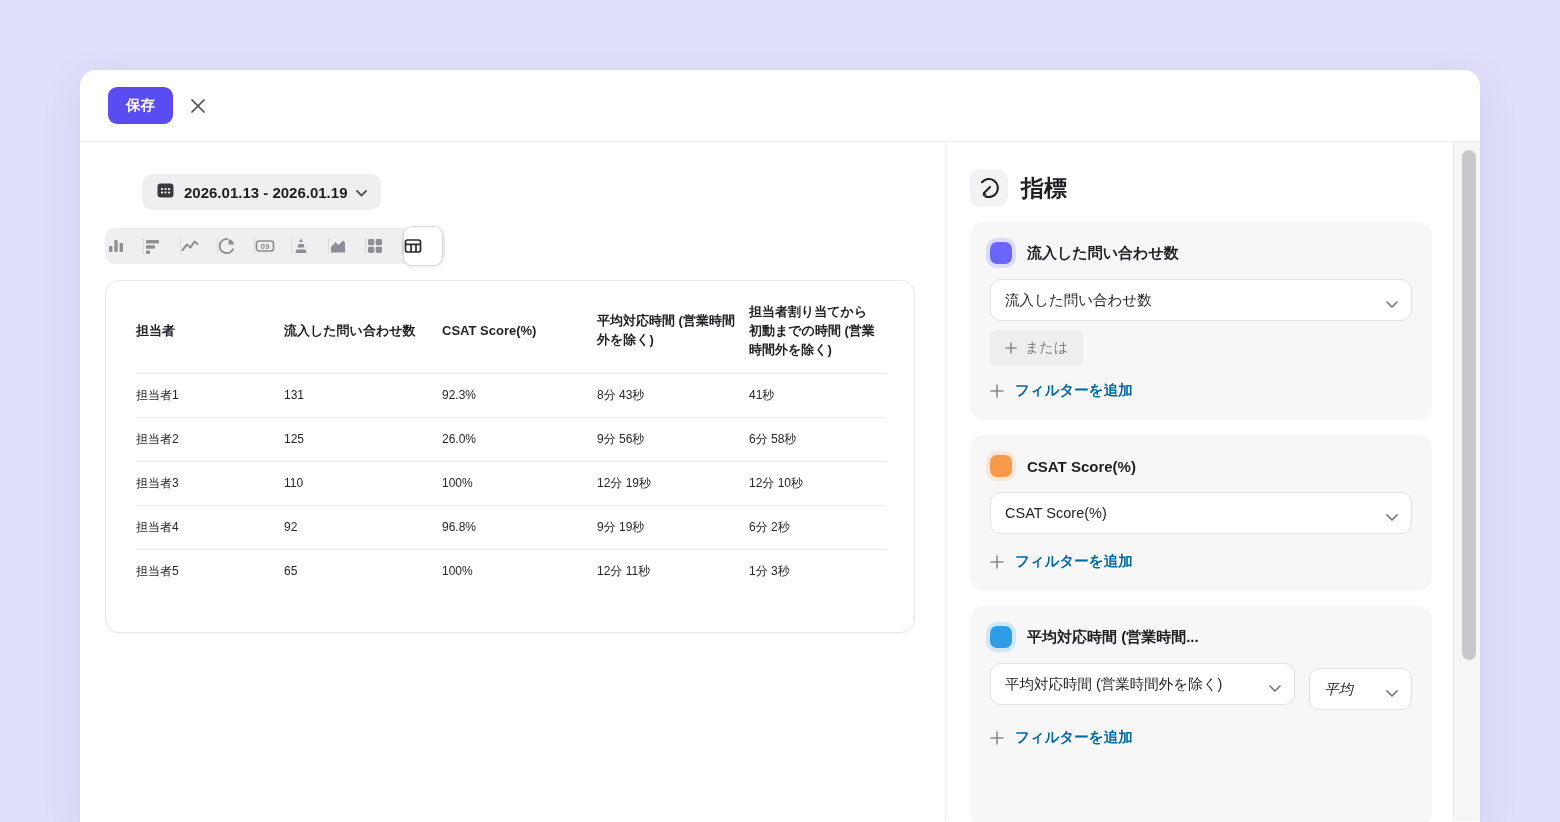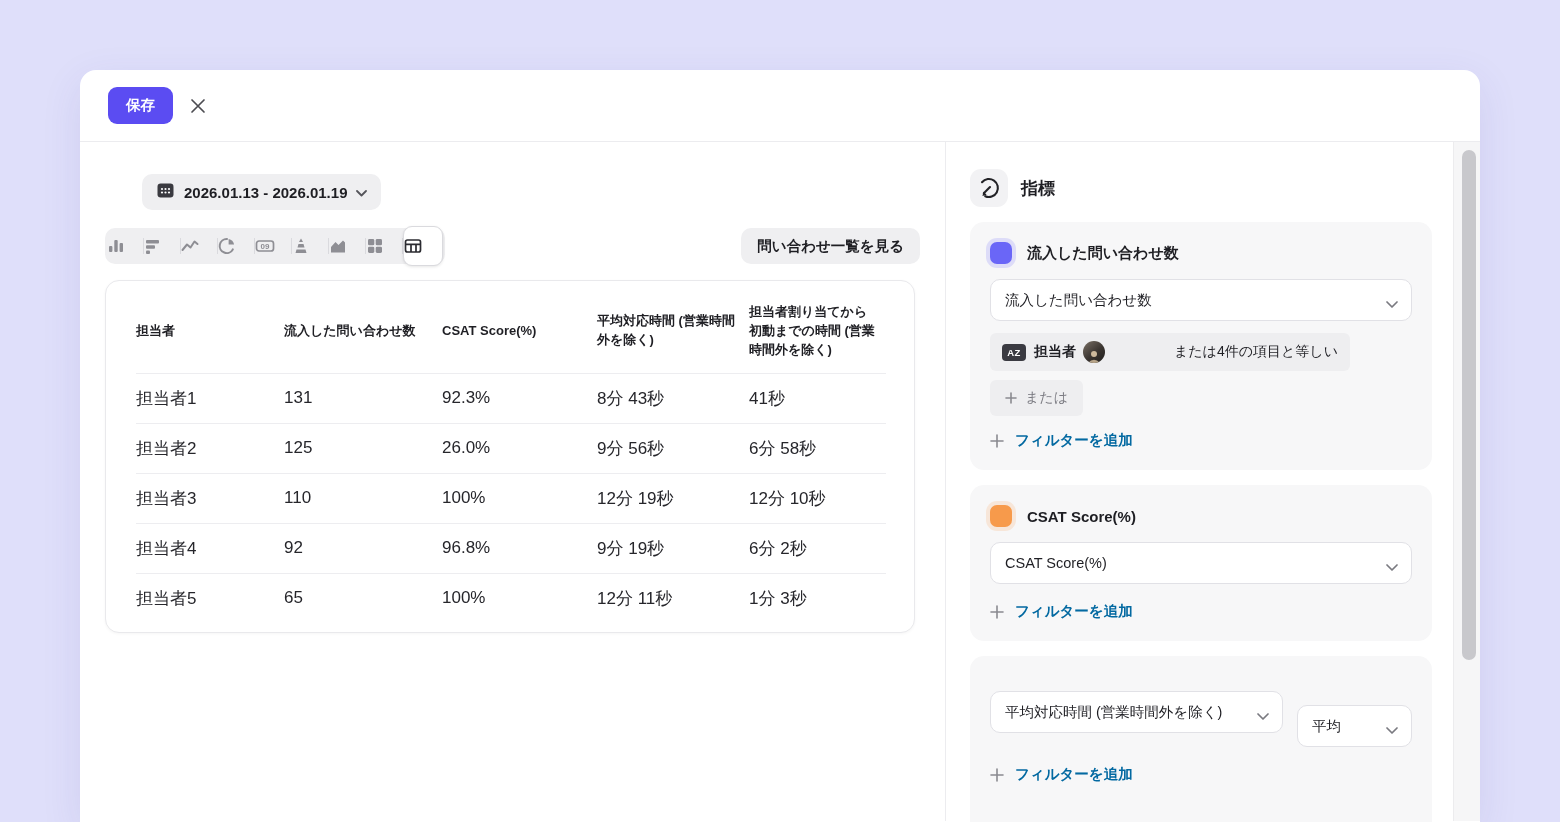--- a/index.html
+++ b/index.html
@@ -39,41 +39,41 @@
                  margin:-2px 0; box-shadow:0 1px 3px rgba(0,0,0,.10); color:#2b2b30; }
   .list-btn { height:36px; padding:0 16px; background:#efeff1; border:none; border-radius:10px;
               font-size:14.5px; font-weight:700; color:#1e1e23; cursor:pointer; font-family:inherit; }
 
   .table-card { margin-top:14px; width:810px; height:353px; border:1px solid #e9e9ec; border-radius:14px;
                 box-shadow:0 1px 3px rgba(0,0,0,.04); padding:6px 28px 0 30px; background:#fff; }
   table { width:100%; border-collapse:collapse; table-layout:fixed; }
   col.c1{width:148px;} col.c2{width:158px;} col.c3{width:155px;} col.c4{width:152px;} col.c5{width:auto;}
   th { text-align:left; vertical-align:middle; font-size:13px; line-height:1.45; font-weight:700;
        color:#1f1f24; padding:16px 10px 13px 0; border-bottom:1px solid #ededf0; }
-  td { font-size:17px; color:#26262b; padding:13px 10px 13px 0; border-bottom:1px solid #ededf0; }
+  td { font-size:12px; color:#26262b; padding:13px 10px 13px 0; border-bottom:1px solid #ededf0; }
   tbody tr:last-child td { border-bottom:none; }
 
   
   .sidebar { position:absolute; left:866px; top:0; width:507px; height:100%; padding:27px 0 0 24px; }
   .panel-header { display:flex; align-items:center; gap:13px; }
   .panel-icon-box { width:38px; height:38px; background:#f2f2f4; border-radius:11px;
                     display:flex; align-items:center; justify-content:center; }
-  .panel-title { font-size:17px; font-weight:800; color:#1e1e23; }
+  .panel-title { font-size:23px; font-weight:800; color:#1e1e23; }
 
   .metric-card { width:462px; background:#f7f7f8; border-radius:14px; padding:20px; margin-top:15px; }
   .metric-head { display:flex; align-items:center; gap:15px; }
   .metric-dot { width:22px; height:22px; border-radius:7px; flex:none; }
   .metric-title { font-size:15px; font-weight:700; color:#1e1e23; }
   .select { position:relative; margin-top:15px; height:42px; background:#fff; border:1px solid #e1e1e6;
             border-radius:10px; display:flex; align-items:center; padding:0 36px 0 14px;
             font-size:14.5px; color:#1f1f24; cursor:pointer; }
   .select .chev { position:absolute; right:13px; top:16px; }
   .select-row { display:flex; gap:14px; }
   .select-row .select.grow { flex:1; }
-  .select-row .select.small { width:115px; margin-top:29px; }
+  .select-row .select.small { width:103px; margin-top:20px;font-style:italic; }
 
   .filter-chip { margin-top:12px; width:360px; height:38px; background:#eeeef0; border-radius:6px;
                  display:flex; align-items:center; padding:0 12px; cursor:pointer; }
   .az-badge { width:24px; height:17px; background:#3a3a41; border-radius:4px; color:#fff;
               font-size:9.5px; font-weight:800; letter-spacing:.5px; display:flex;
               align-items:center; justify-content:center; }
   .chip-field { font-size:14px; font-weight:700; color:#1f1f24; margin-left:8px; }
   .avatar { width:22px; height:22px; border-radius:50%; margin-left:7px; overflow:hidden;
             background:linear-gradient(140deg,#7a7066 0%,#3a3430 55%,#211f1e 100%);
             display:flex; align-items:flex-end; justify-content:center; }
@@ -192,21 +192,20 @@
                 </svg>
             </div>
             <div class="ct-div"></div>
             <div class="ct selected">
               <svg width="18" height="18" viewBox="0 0 18 18">
                   <rect x="1.5" y="3" width="15" height="12" rx="2" stroke="currentColor" stroke-width="1.7" fill="none"></rect>
                   <path d="M1.5 7.3 H16.5 M7 7.3 V15 M12 7.3 V15" stroke="currentColor" stroke-width="1.7" fill="none"></path>
                 </svg>
             </div>
           </div>
-          <button class="list-btn">問い合わせ一覧を見る</button>
         </div>
 
         <div class="table-card">
           <table>
             <colgroup>
                 <col class="c1">
                 <col class="c2">
                 <col class="c3">
                 <col class="c4">
                 <col class="c5">
@@ -282,31 +281,20 @@
             <div class="metric-title">流入した問い合わせ数</div>
           </div>
           <div class="select">
             <span>流入した問い合わせ数</span>
             <span class="chev">
               <svg width="12" height="8" viewBox="0 0 12 8">
                   <path d="M1 1 L6 6 L11 1" stroke="#7a7a80" stroke-width="1.7" fill="none" stroke-linecap="round" stroke-linejoin="round"></path>
                 </svg>
             </span>
           </div>
-          <div class="filter-chip">
-            <span class="az-badge">AZ</span>
-            <span class="chip-field">担当者</span>
-            <span class="avatar">
-              <svg width="14" height="13" viewBox="0 0 14 13">
-                  <circle cx="7" cy="4" r="3" fill="#cdb99c"></circle>
-                  <path d="M1 13 Q7 6.5 13 13 Z" fill="#b7a489"></path>
-                </svg>
-            </span>
-            <span class="chip-cond">または4件の項目と等しい</span>
-          </div>
           <div class="or-chip">
             <svg width="12" height="12" viewBox="0 0 12 12">
                 <path d="M6 1 V11 M1 6 H11" stroke="#8a8a90" stroke-width="1.6" stroke-linecap="round"></path>
               </svg>
             <span>または</span>
           </div>
           <div class="add-filter">
             <svg width="14" height="14" viewBox="0 0 14 14">
                 <path d="M7 1 V13 M1 7 H13" stroke="#8a8a90" stroke-width="1.6" stroke-linecap="round"></path>
               </svg>
@@ -329,20 +317,24 @@
           </div>
           <div class="add-filter" style="margin-top:18px;">
             <svg width="14" height="14" viewBox="0 0 14 14">
                 <path d="M7 1 V13 M1 7 H13" stroke="#8a8a90" stroke-width="1.6" stroke-linecap="round"></path>
               </svg>
             <span>フィルターを追加</span>
           </div>
         </div>
 
         <div class="metric-card" style="height:220px;">
+          <div class="metric-head">
+            <div class="metric-dot" style="background: rgb(46, 157, 230); box-shadow: rgba(46, 157, 230, 0.18) 0px 0px 0px 4px;"></div>
+            <div class="metric-title">平均対応時間 (営業時間...</div>
+          </div>
           <div class="select-row">
             <div class="select grow">
               <span>平均対応時間 (営業時間外を除く)</span>
               <span class="chev">
                 <svg width="12" height="8" viewBox="0 0 12 8">
                     <path d="M1 1 L6 6 L11 1" stroke="#7a7a80" stroke-width="1.7" fill="none" stroke-linecap="round" stroke-linejoin="round"></path>
                   </svg>
               </span>
             </div>
             <div class="select small">

